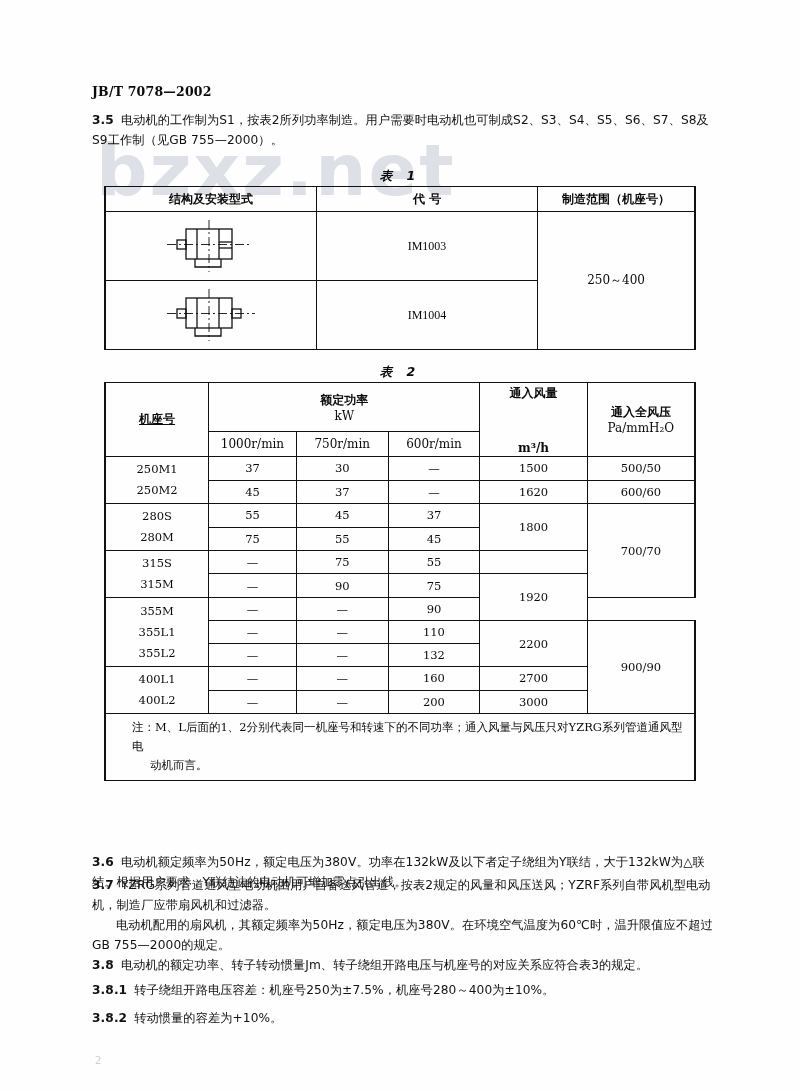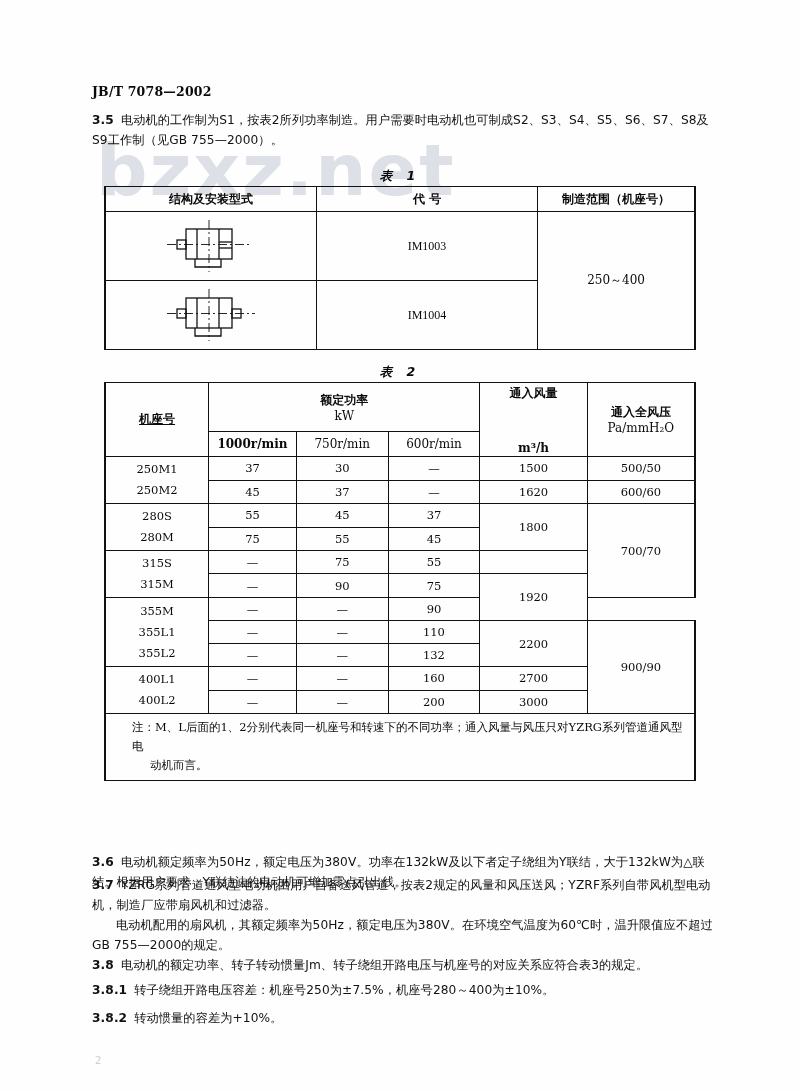--- a/index.html
+++ b/index.html
@@ -242,21 +242,21 @@
         <th rowspan="2" style="height:48px;">
           <div>通入风量</div>
           <div style="font-weight:bold;font-family:'DejaVu Serif','Liberation Serif',serif;margin-top:39px;">m³/h</div>
         </th>
         <th rowspan="2" class="outer-r" style="height:48px;">
           <div>通入全风压</div>
           <div style="font-weight:normal;font-family:'DejaVu Serif','Liberation Serif',serif;">Pa/mmH₂O</div>
         </th>
       </tr>
       <tr>
-        <th style="height:24px;font-weight:bold;font-family:'DejaVu Serif','Liberation Serif',serif;">1000r/min</th>
+        <th style="height:24px;font-weight:normal;font-family:'DejaVu Serif','Liberation Serif',serif;">1000r/min</th>
         <th style="height:24px;font-weight:normal;font-family:'DejaVu Serif','Liberation Serif',serif;">750r/min</th>
         <th style="height:24px;font-weight:normal;font-family:'DejaVu Serif','Liberation Serif',serif;">600r/min</th>
       </tr>
 
       <tr>
         <td rowspan="2" class="frame-group outer-l">
           <div>250M1</div>
           <div>250M2</div>
         </td>
         <td class="data">37</td>

